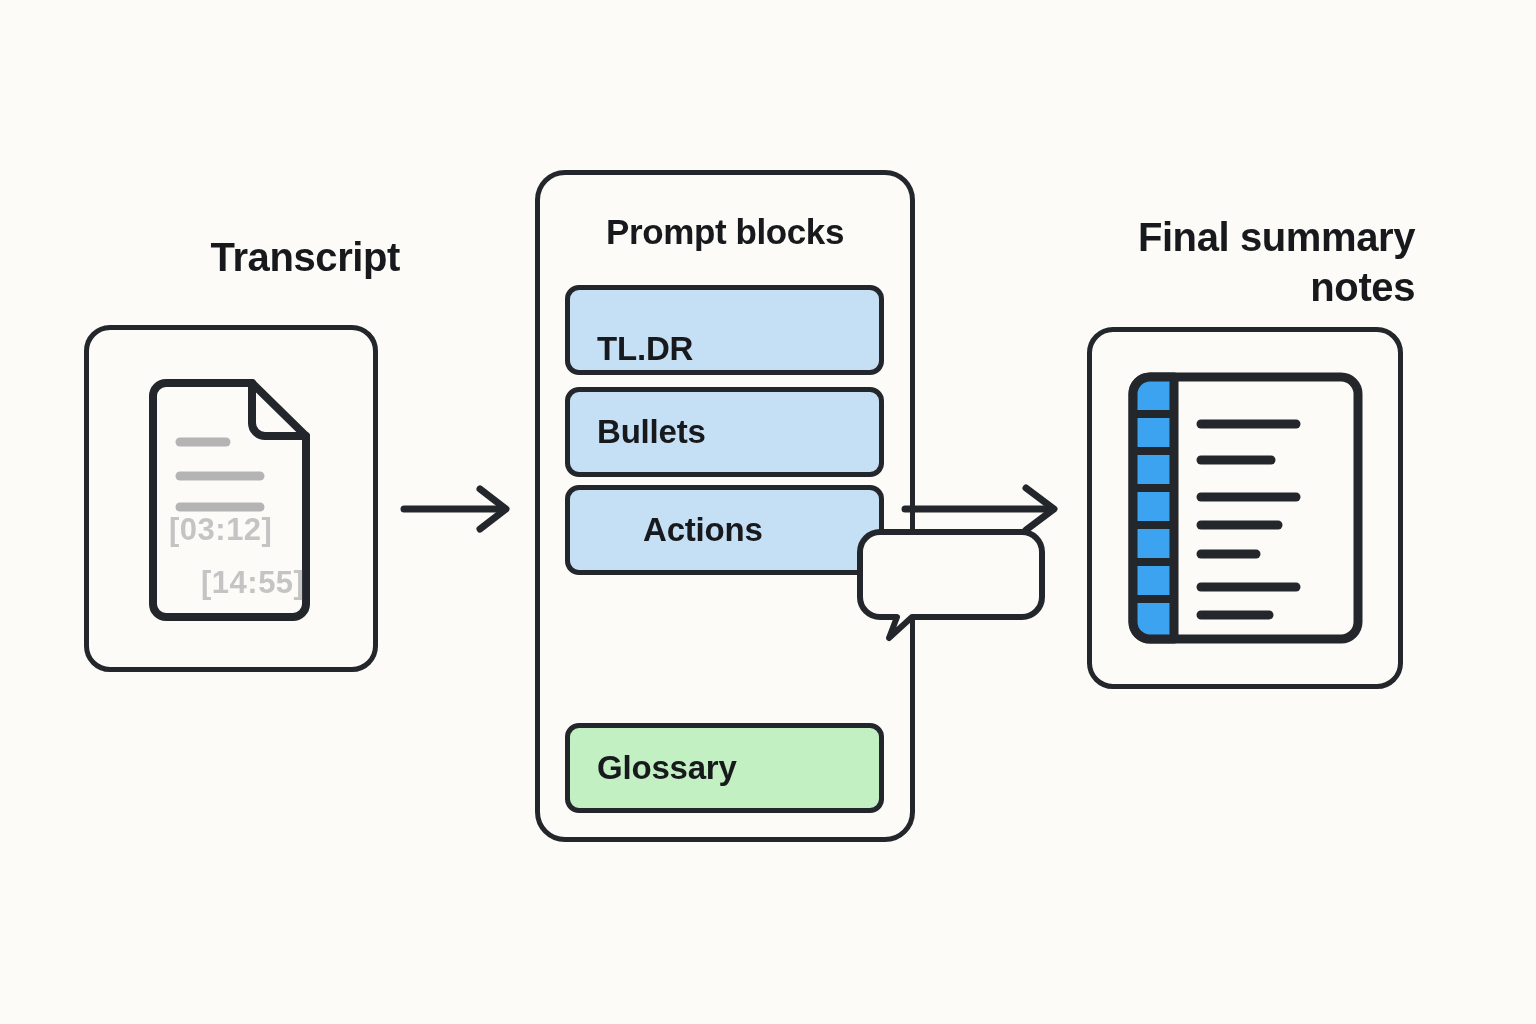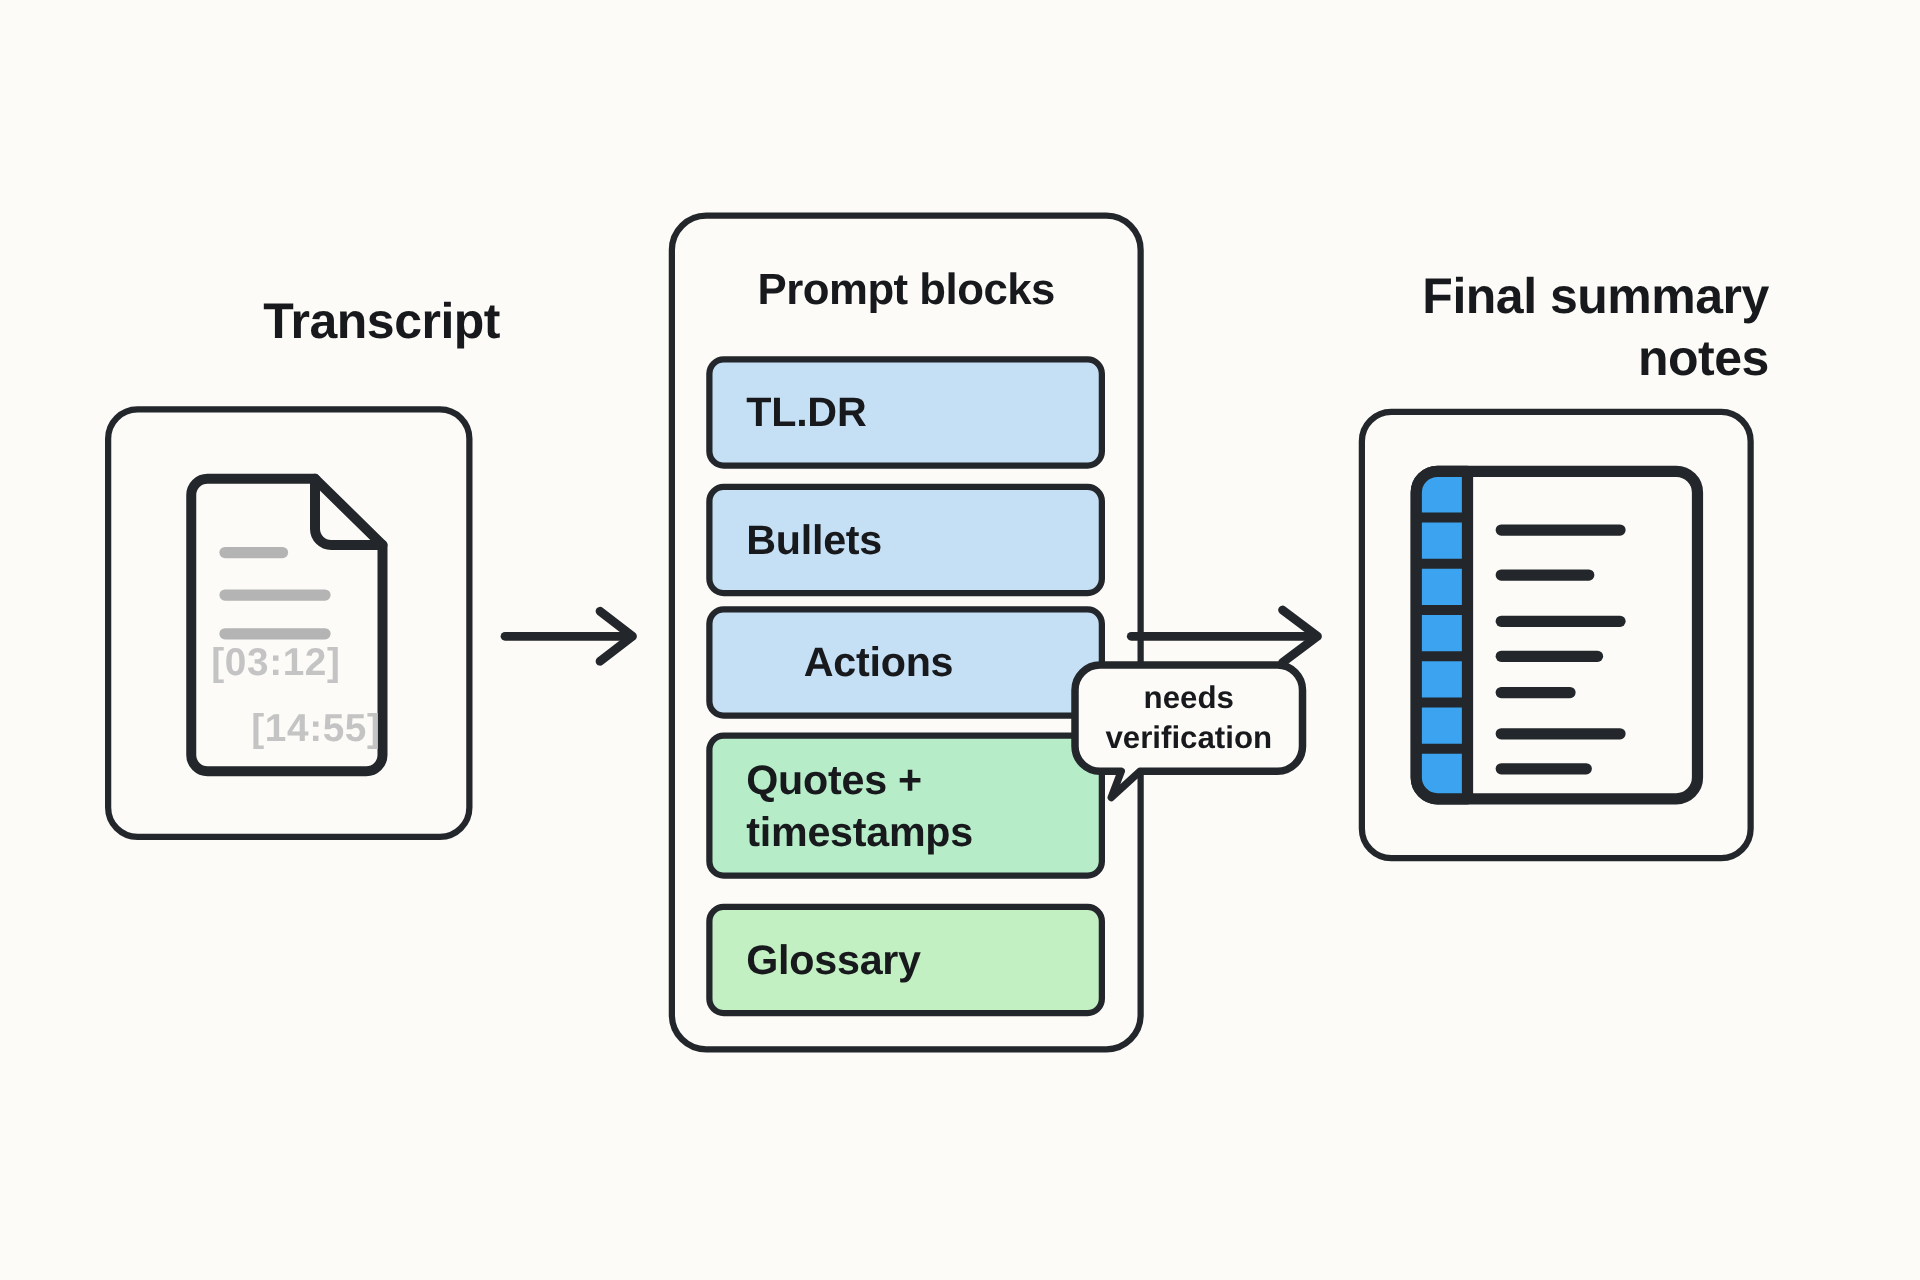--- a/index.html
+++ b/index.html
@@ -170,50 +170,44 @@
     <svg width="120" height="50" viewBox="0 0 120 50" xmlns="http://www.w3.org/2000/svg">
       <line x1="6" y1="25" x2="100" y2="25" stroke="#23272b" stroke-width="7" stroke-linecap="round"></line>
       <polyline points="82,5 108,25 82,45" fill="none" stroke="#23272b" stroke-width="7" stroke-linecap="round" stroke-linejoin="round"></polyline>
     </svg>
   </div>
 
   <div id="prompt-panel"></div>
 
   <div class="section-title" id="title-prompt">Prompt blocks</div>
 
-  <div class="block" id="block-0" style="background: rgb(197, 223, 245);">
+  <div class="block" id="block-0" style="background: rgb(197, 223, 245); align-items: flex-end;">
     <span class="block-label">TL.DR</span>
   </div>
   <div class="block" id="block-1" style="background: rgb(197, 223, 245);">
     <span class="block-label">Bullets</span>
   </div>
   <div class="block" id="block-2" style="background: rgb(197, 223, 245);">
     <span class="block-label">Actions</span>
-  </div>
-  <div class="block" id="block-3" style="background: rgb(182, 237, 200);">
-    <span class="block-label">Quotes +
-timestamps</span>
   </div>
   <div class="block" id="block-4" style="background: rgb(194, 240, 194);">
     <span class="block-label">Glossary</span>
   </div>
 
   <div class="arrow" id="arrow-2">
     <svg width="170" height="54" viewBox="0 0 170 54" xmlns="http://www.w3.org/2000/svg">
       <line x1="5" y1="27" x2="146" y2="27" stroke="#23272b" stroke-width="7" stroke-linecap="round"></line>
       <polyline points="126,6 154,27 126,48" fill="none" stroke="#23272b" stroke-width="7" stroke-linecap="round" stroke-linejoin="round"></polyline>
     </svg>
   </div>
 
   <div id="callout">
     <svg width="192" height="114" viewBox="0 0 192 114" xmlns="http://www.w3.org/2000/svg">
       <path d="M24 4 H166 a20 20 0 0 1 20 20 V69 a20 20 0 0 1 -20 20 H56 L33 110 L41 89 H24 a20 20 0 0 1 -20 -20 V24 a20 20 0 0 1 20 -20 Z" fill="#fcfbf7" stroke="#23272b" stroke-width="6" stroke-linejoin="round"></path>
     </svg>
-    <div id="callout-text">needs
-verification</div>
   </div>
 
   <div class="section-title" id="title-final">Final summary
 notes</div>
 
   <div class="card" id="notes-card">
   </div>
 
   <div id="notes-glyph">
     <svg viewBox="0 0 235 272" xmlns="http://www.w3.org/2000/svg">

